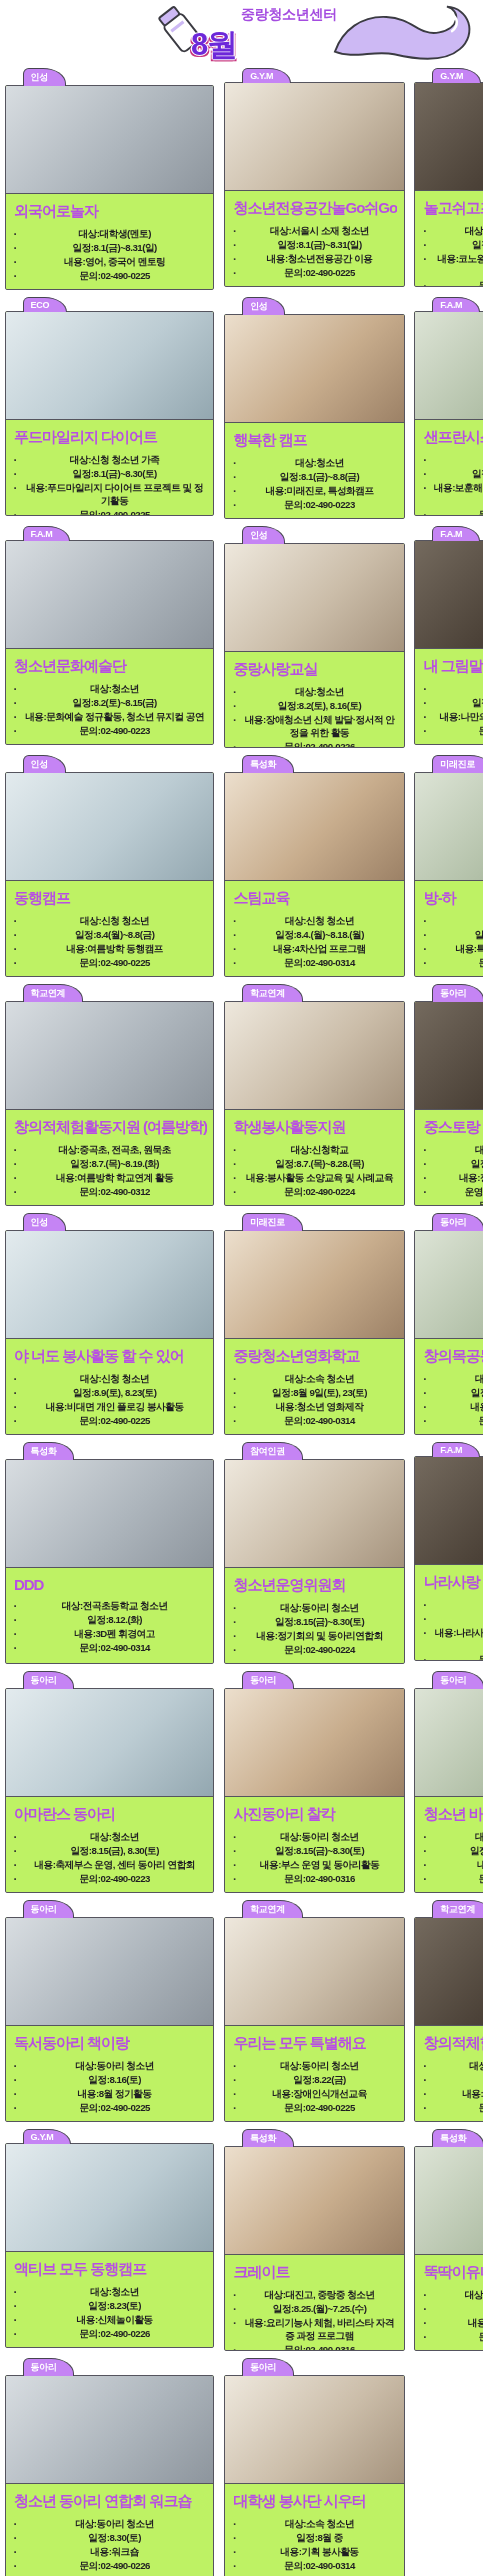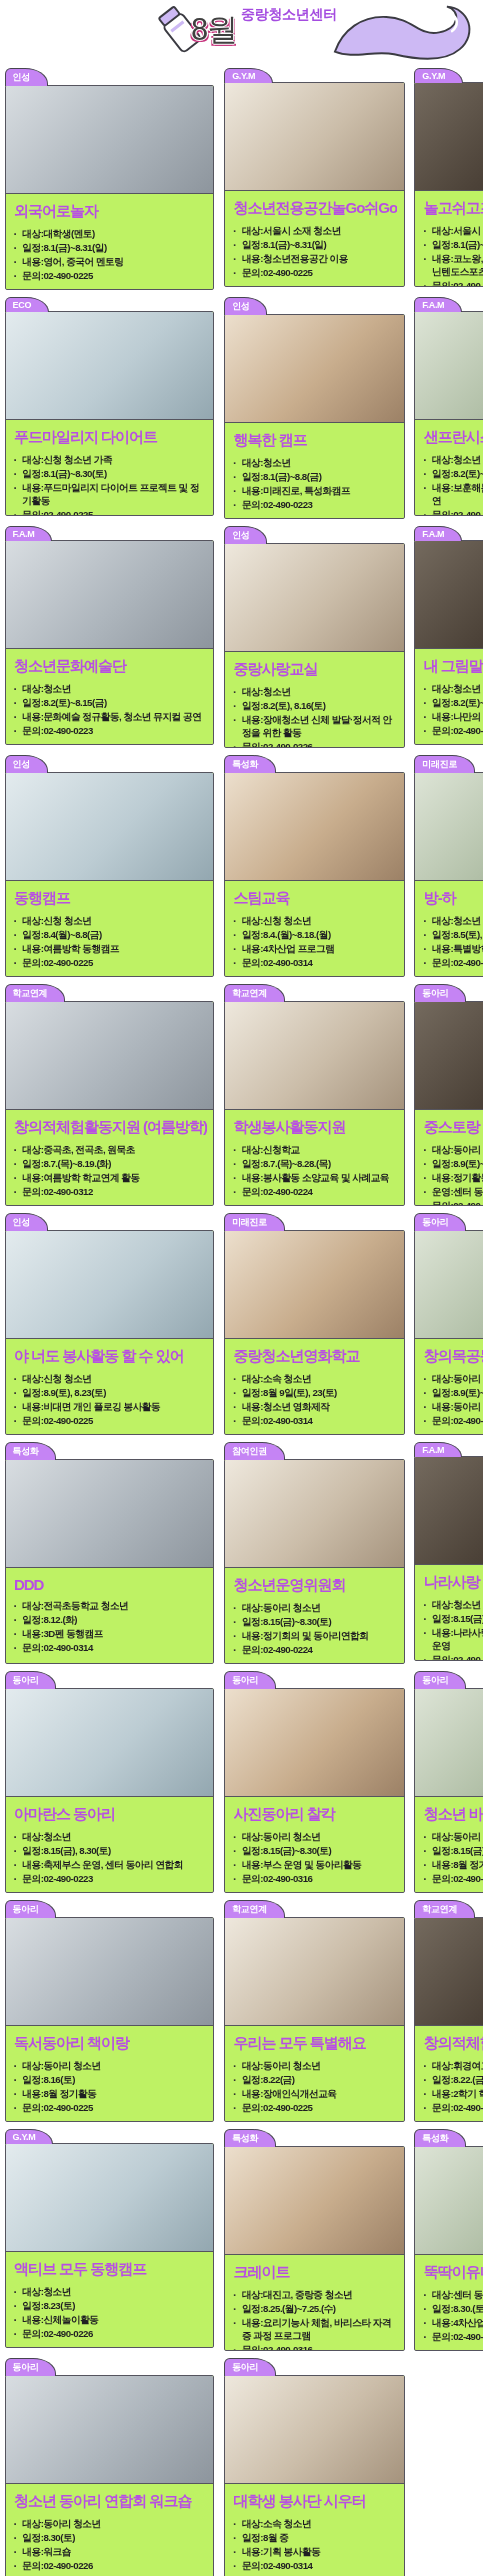--- a/index.html
+++ b/index.html
@@ -6,22 +6,22 @@
   html,body { width:483px; }
   body {
     height:2576px; overflow:hidden; background:#ffffff;
     font-family:"Liberation Sans","DejaVu Sans",sans-serif;
   }
 
   
   .header { position:relative; width:483px; height:68px; }
   .header svg.deco { position:absolute; top:0; left:0; }
   .month {
-    position:absolute; left:191px; top:9px;
-    font-size:31px; font-weight:normal; color:#404040; letter-spacing:-1.3px;
+    position:absolute; left:191px; top:24px;
+    font-size:31px; font-weight:bold; color:#6d28d9; letter-spacing:-1.3px;
     text-shadow:-1.3px 0 0 #fff,1.3px 0 0 #fff,0 -1.3px 0 #fff,0 1.3px 0 #fff,
                 -1.9px 1.9px 0 #c6327c, 1.9px 1.9px 0 #c6327c;
   }
   .center-name {
     position:absolute; left:241px; top:6.4px;
     font-size:14px; font-weight:bold; color:#a44ce0; letter-spacing:-0.3px;
     text-shadow:-0.6px 0 0 #fff,0.6px 0 0 #fff,0 0.6px 0 #fff,0 -0.6px 0 #fff;
   }
   .program-title {
     position:absolute; left:233px; top:19.3px;
@@ -34,21 +34,21 @@
 
   
   .grid {
     position:absolute; top:68px; left:0; width:483px;
     display:grid; grid-template-columns:repeat(3,1fr);
     column-gap:9.7px; grid-auto-rows:229px; padding:0 4.5px;
   }
   .card { width:100%; }
   .badge {
     display:inline-block; position:relative; z-index:2;
-    min-width:39px; margin-left:0;
+    min-width:39px; margin-left:18px;
     background:#c584f4; color:#ffffff;
     font-size:9px; font-weight:bold; letter-spacing:-0.3px;
     padding:1.9px 16.7px 1.9px 7px;
     border:1.9px solid #46454f; border-bottom:none;
     border-radius:5.8px 23px 0 0 / 5.8px 15.5px 0 0;
   }
   .card-box {
     border:1.9px solid #55545e; border-radius:1.9px; background:#bef264;
     height:205px; overflow:hidden; margin-top:-0.6px;
   }
@@ -57,21 +57,21 @@
   .photo-1 { background:linear-gradient(135deg,#eee8dd 0%,#cbbda9 55%,#a5937d 100%); }
   .photo-2 { background:linear-gradient(135deg,#746a5e 0%,#4c4238 55%,#2f2923 100%); }
   .photo-3 { background:linear-gradient(135deg,#e3ebee 0%,#bcccd3 55%,#93a7b0 100%); }
   .photo-4 { background:linear-gradient(135deg,#ecdfcd 0%,#c8ad8d 55%,#9c8166 100%); }
   .photo-5 { background:linear-gradient(135deg,#dde4d6 0%,#b3c1a9 55%,#8c9c82 100%); }
   .card-text { padding:7.7px 6.4px 0 8.4px; }
   .card-title {
     color:#b84fe3; font-size:15px; font-weight:bold; letter-spacing:-1px;
     white-space:nowrap; overflow:hidden; margin-bottom:5.8px;
   }
-  .details { list-style:none; }
+  .details { list-style:none;text-align:center; }
   .details li {
     position:relative; padding-left:8.4px;
     font-size:9.7px; font-weight:bold; color:#1f1f22;
     letter-spacing:-0.5px; line-height:13.5px; margin-bottom:0.6px;
   }
   .details li::before {
     content:"▪"; position:absolute; left:0; top:0;
     font-size:6.4px; color:#2a2a2e;
   }
 </style>
@@ -387,21 +387,21 @@
 
   <div class="card">
     <div class="badge">특성화</div>
     <div class="card-box">
       <div class="photo photo-0"></div>
       <div class="card-text">
         <div class="card-title">DDD</div>
         <ul class="details">
             <li>대상:전곡초등학교 청소년</li>
             <li>일정:8.12.(화)</li>
-            <li>내용:3D펜 동행캠프</li>
+            <li>내용:3D펜 휘경여고</li>
             <li>문의:02-490-0314</li>
           </ul>
       </div>
     </div>
   </div>
 
   <div class="card">
     <div class="badge">참여인권</div>
     <div class="card-box">
       <div class="photo photo-1"></div>

